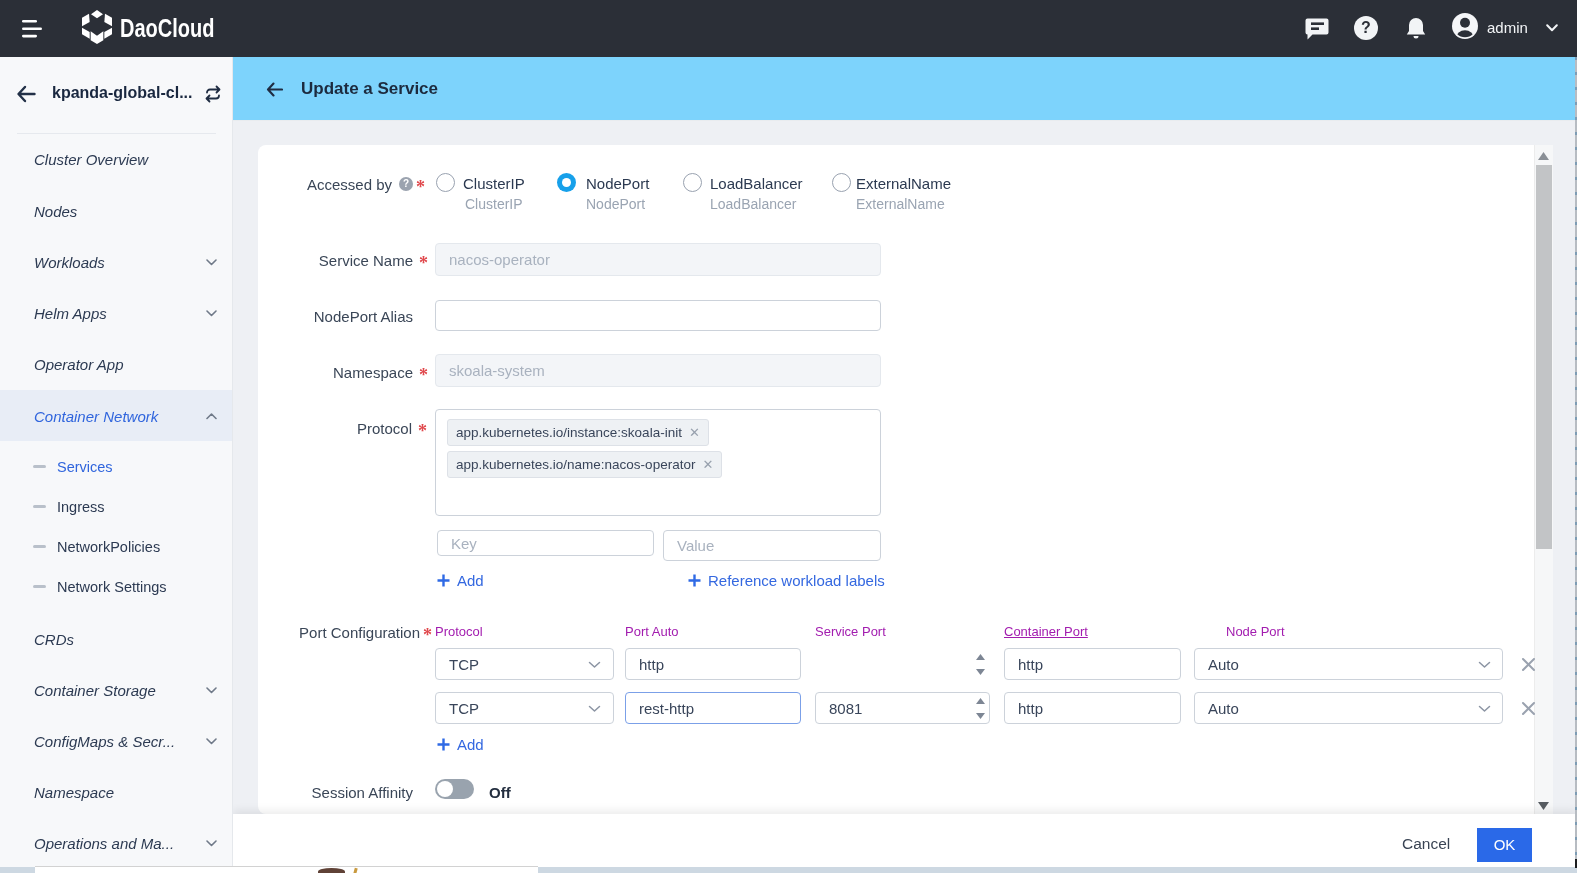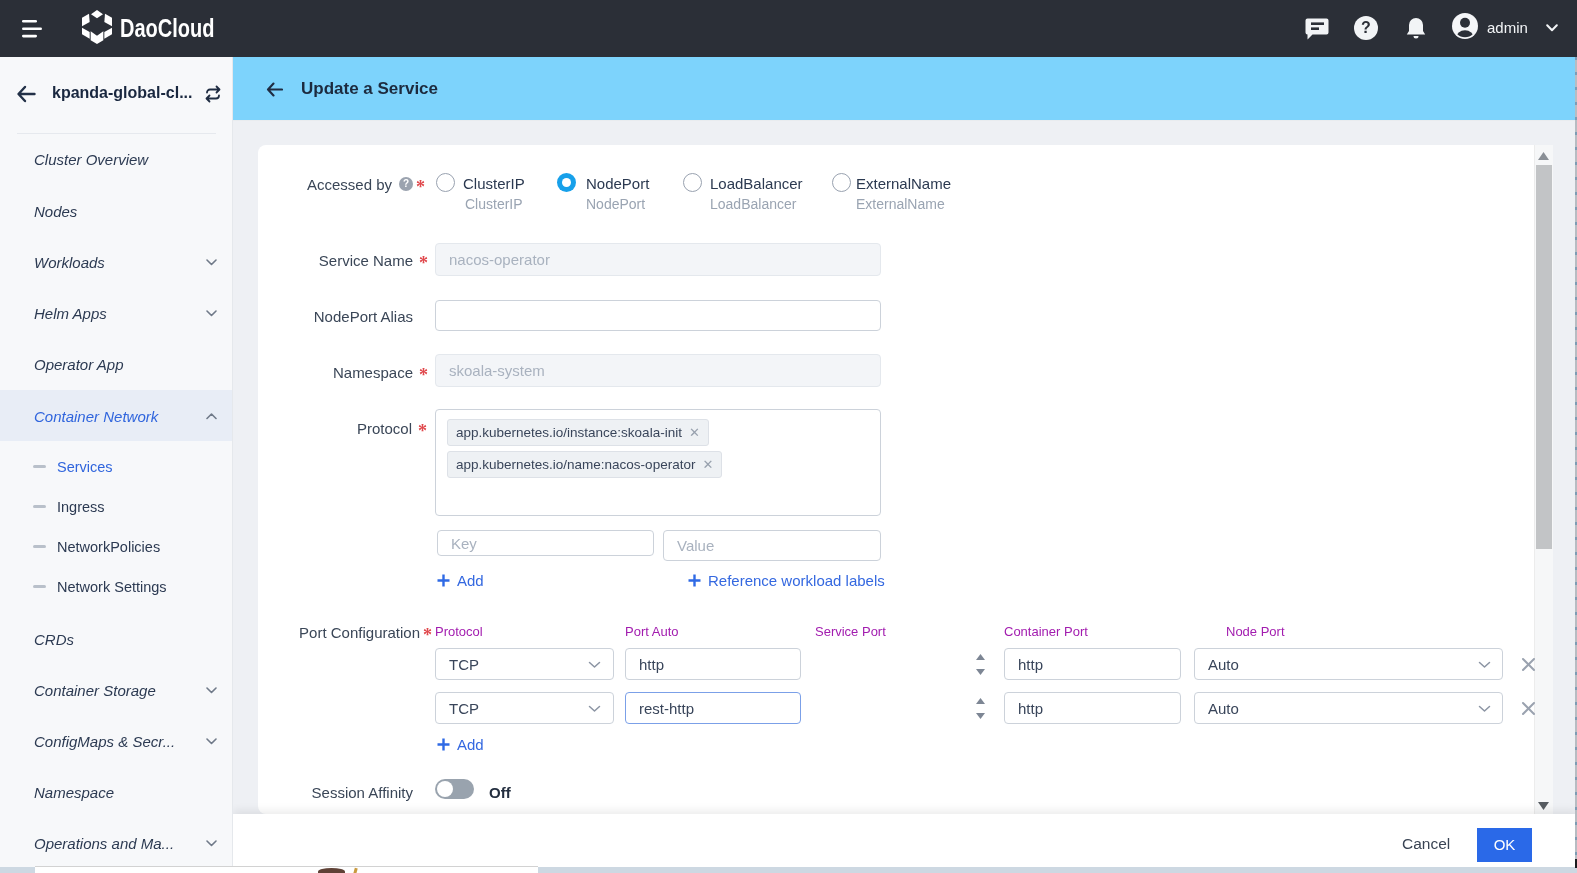--- a/index.html
+++ b/index.html
@@ -232,21 +232,21 @@
         </svg>Add</div>
     <div class="addlink" style="left:688px; top:572px;"><svg width="13" height="13" viewBox="0 0 13 13" style="margin-right:7px;">
           <path d="M6.5 0.5 V12.5 M0.5 6.5 H12.5" stroke="#2f6ae5" stroke-width="2.4"></path>
         </svg>Reference workload labels</div>
 
     <div class="lbl" style="left:262px; top:624px; width:158px;">Port Configuration</div>
     <div class="ast abs" style="left:423px; top:625px;">*</div>
     <div class="thead" style="left:435px; top:624px;">Protocol</div>
     <div class="thead" style="left:625px; top:624px;">Port Auto</div>
     <div class="thead" style="left:815px; top:624px;">Service Port</div>
-    <div class="thead" style="left:1004px; top:624px;">Container Port</div>
+    <div class="thead" style="left:1004px; top:624px;text-decoration:underline;">Container Port</div>
     <div class="thead" style="left:1226px; top:624px;">Node Port</div>
 
     <div class="inp" style="left:435px; top:648px; width:179px; height:32px;">TCP</div>
     <svg class="chev" style="left:588px; top:661px;" width="13" height="8" viewBox="0 0 13 8">
         <polyline points="1.5,1.5 6.5,6 11.5,1.5" fill="none" stroke="#8b94a3" stroke-width="1.5" stroke-linecap="round" stroke-linejoin="round"></polyline>
       </svg>
     <div class="inp" style="left:625px; top:648px; width:176px; height:32px;">http</div>
     <div class="spin" style="left:971px; top:649px; height:30px;">
       <svg width="9" height="6" viewBox="0 0 9 6">
           <polygon points="4.5,0 9,6 0,6" fill="#7d8694"></polygon>
@@ -262,20 +262,21 @@
       </svg>
     <svg class="abs" style="left:1521px; top:657px;" width="15" height="15" viewBox="0 0 15 15">
         <path d="M2 2 L13 13 M13 2 L2 13" stroke="#9aa2af" stroke-width="2" stroke-linecap="round"></path>
       </svg>
 
     <div class="inp" style="left:435px; top:692px; width:179px; height:32px;">TCP</div>
     <svg class="chev" style="left:588px; top:705px;" width="13" height="8" viewBox="0 0 13 8">
         <polyline points="1.5,1.5 6.5,6 11.5,1.5" fill="none" stroke="#8b94a3" stroke-width="1.5" stroke-linecap="round" stroke-linejoin="round"></polyline>
       </svg>
     <div class="inp" style="left:625px; top:692px; width:176px; height:32px; border-color:#7ba0e8;">rest-http</div>
+    <div class="inp" style="left:815px; top:692px; width:175px; height:32px;">8081</div>
     <div class="spin" style="left:971px; top:693px; height:30px;">
       <svg width="9" height="6" viewBox="0 0 9 6">
           <polygon points="4.5,0 9,6 0,6" fill="#7d8694"></polygon>
         </svg>
       <svg width="9" height="6" viewBox="0 0 9 6">
           <polygon points="0,0 9,0 4.5,6" fill="#7d8694"></polygon>
         </svg>
     </div>
     <div class="inp" style="left:1004px; top:692px; width:177px; height:32px;">http</div>
     <div class="inp" style="left:1194px; top:692px; width:309px; height:32px;">Auto</div>

